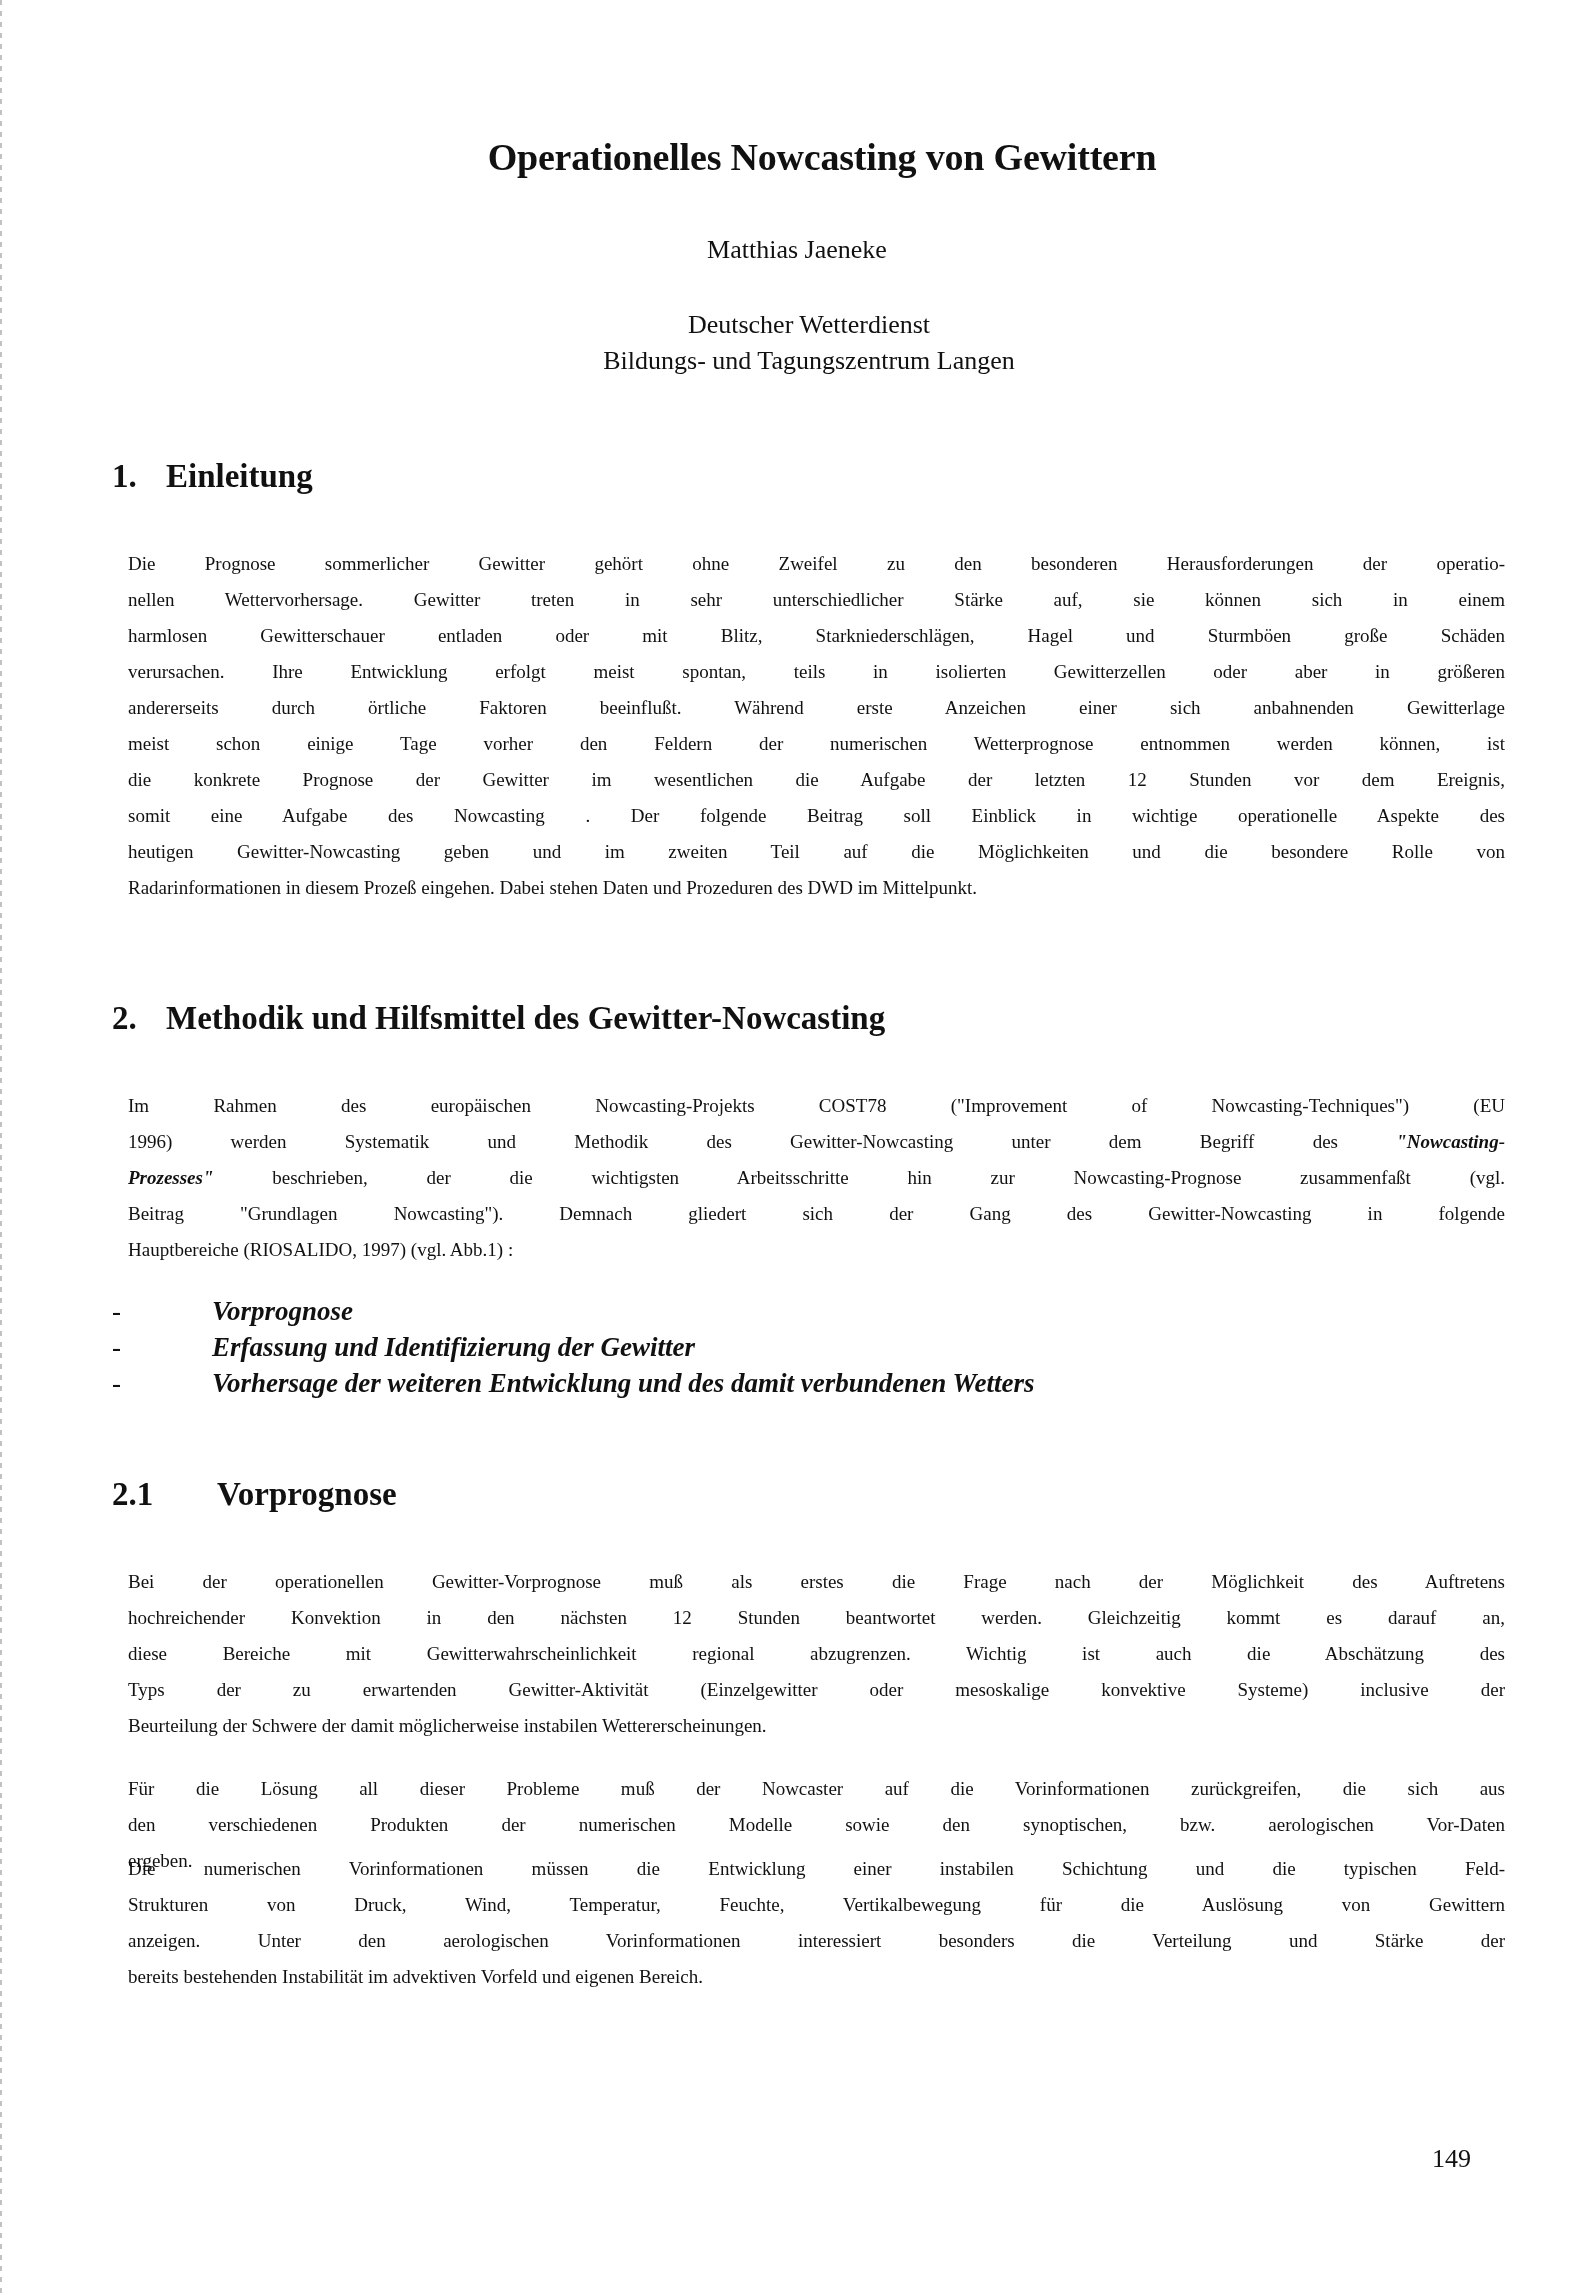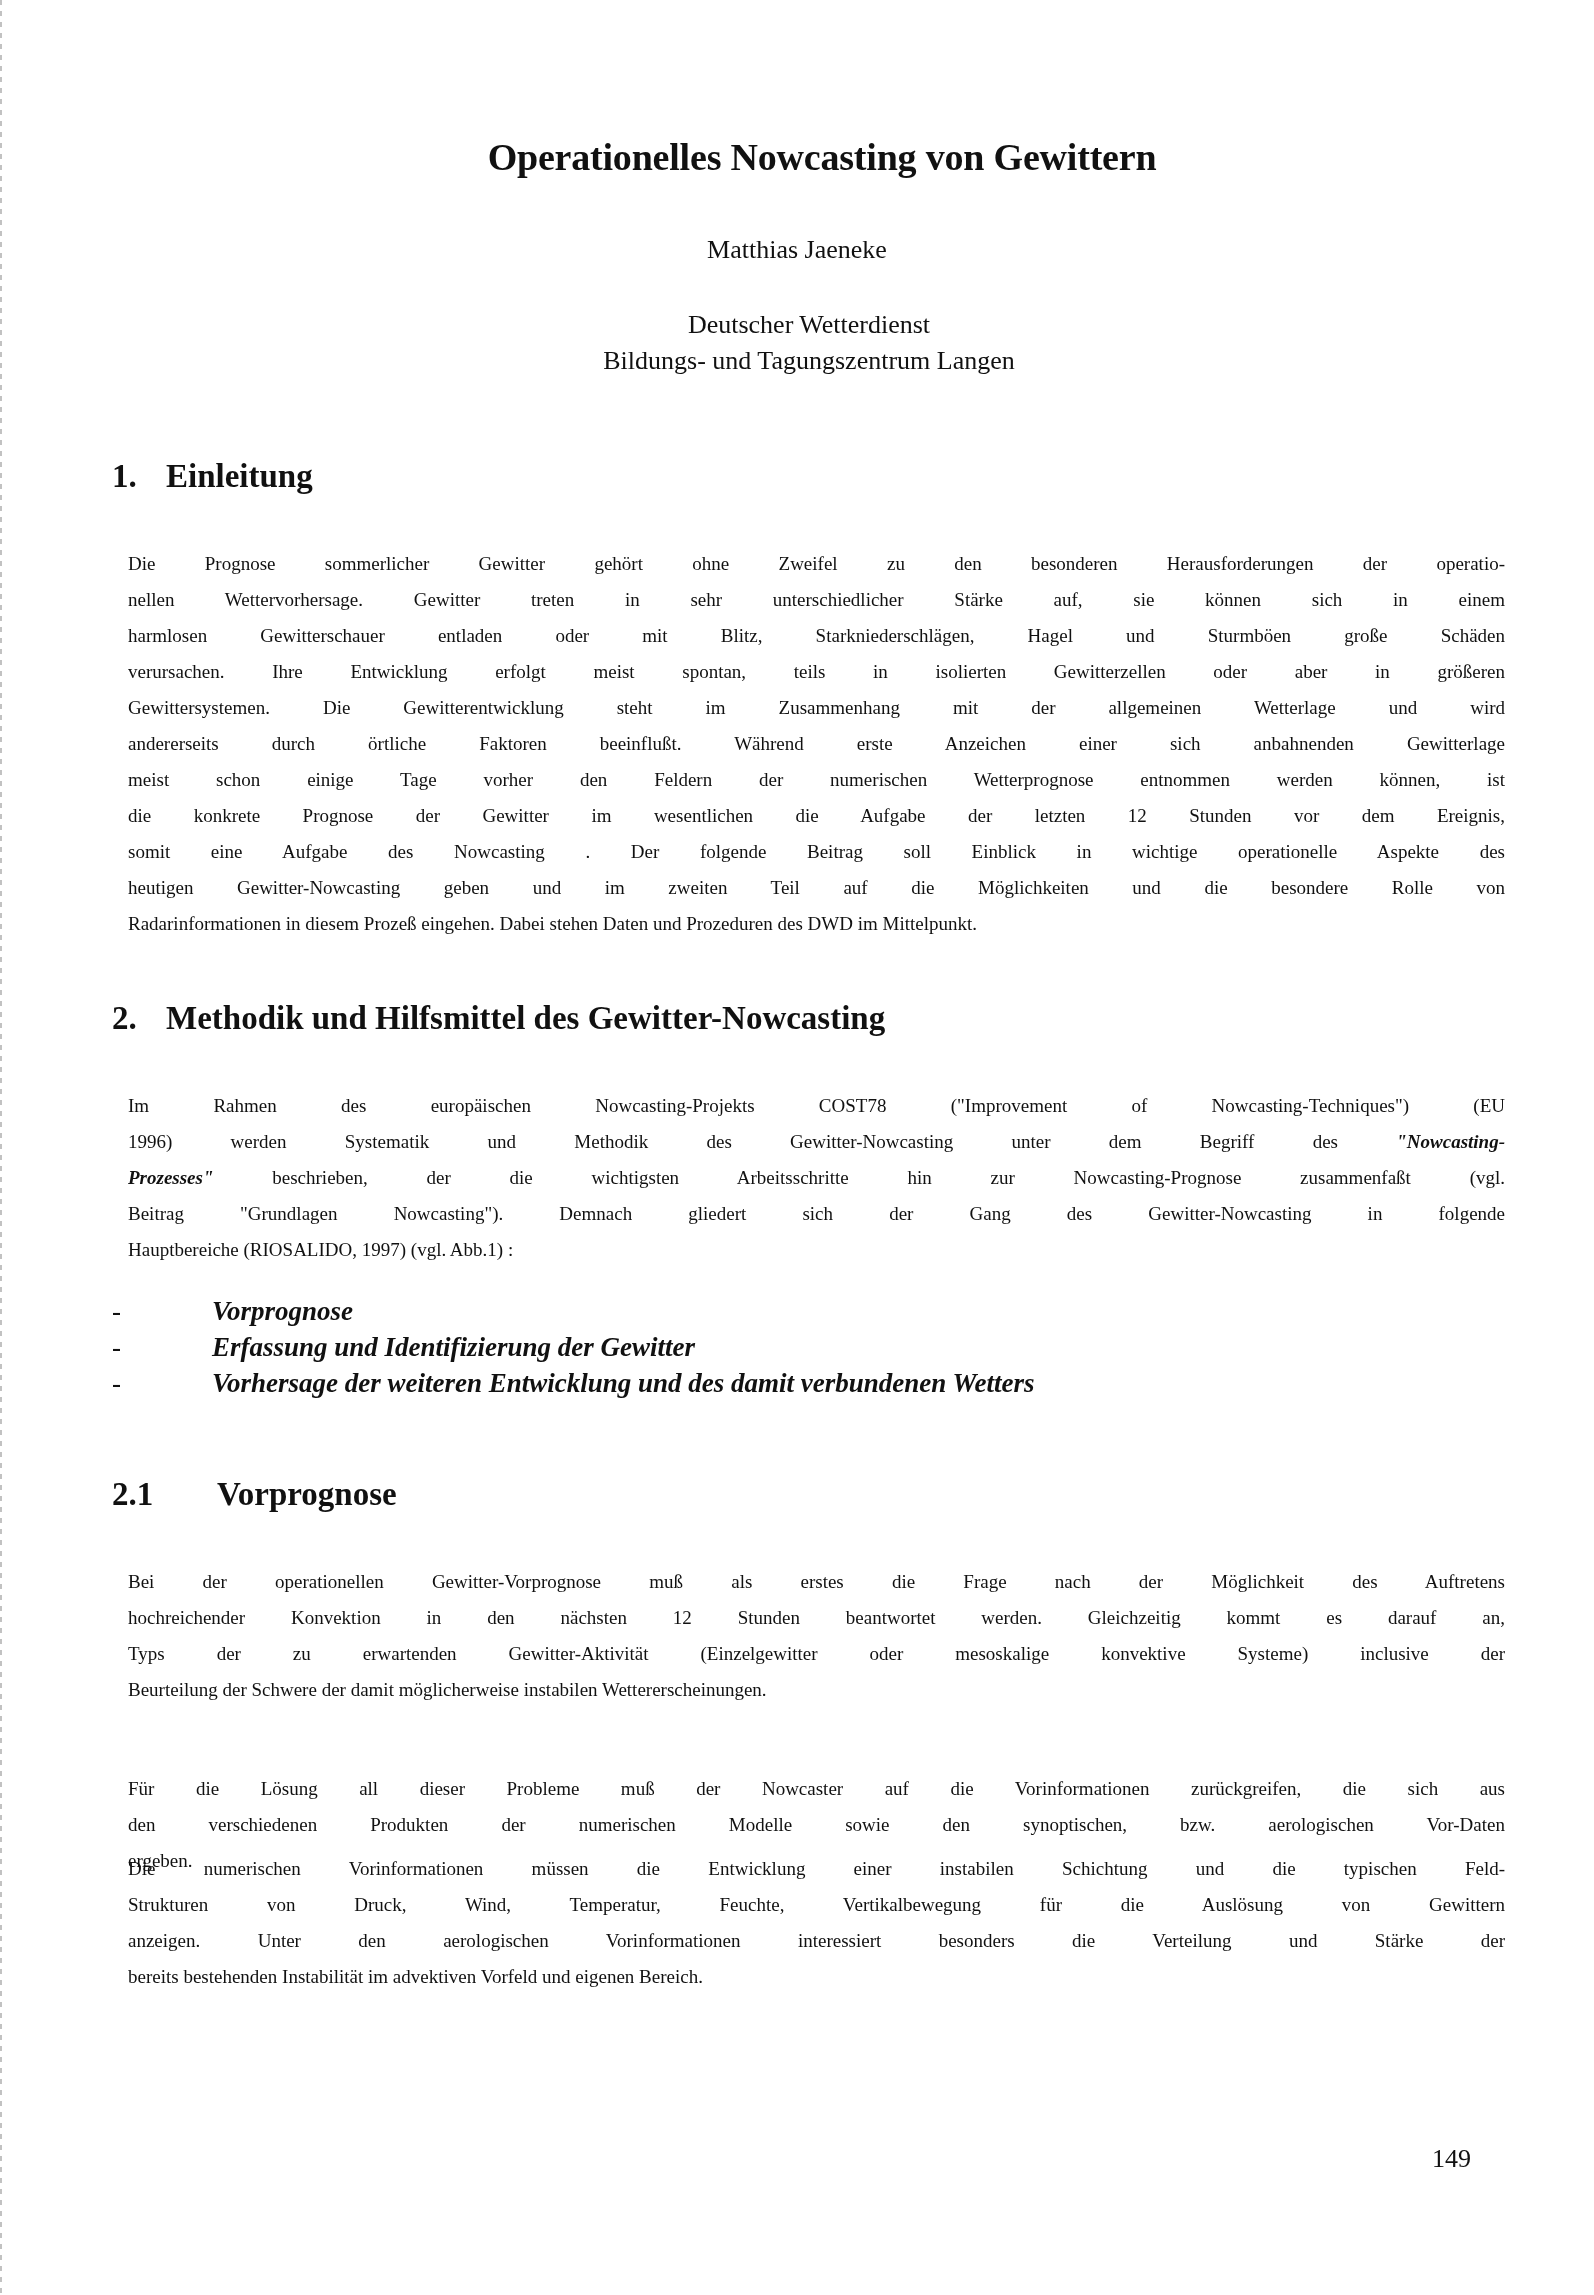--- a/index.html
+++ b/index.html
@@ -38,21 +38,20 @@
 </div>
 
 <div class="h1" style="top:458px">
   <span class="num">1.</span><span>Einleitung</span>
 </div>
 <div class="para" style="top:530px">
   <span class="line">Die Prognose sommerlicher Gewitter gehört ohne Zweifel zu den besonderen Herausforderungen der operatio-</span>
   <span class="line">nellen Wettervorhersage. Gewitter treten in sehr unterschiedlicher Stärke auf, sie können sich in einem</span>
   <span class="line">harmlosen Gewitterschauer entladen oder mit Blitz, Starkniederschlägen, Hagel und Sturmböen große Schäden</span>
   <span class="line">verursachen. Ihre Entwicklung erfolgt meist spontan, teils in isolierten Gewitterzellen oder aber in größeren</span>
-  <span class="line">Gewittersystemen. Die Gewitterentwicklung steht im Zusammenhang mit der allgemeinen Wetterlage und wird</span>
   <span class="line">andererseits durch örtliche Faktoren beeinflußt. Während erste Anzeichen einer sich anbahnenden Gewitterlage</span>
   <span class="line">meist schon einige Tage vorher den Feldern der numerischen Wetterprognose entnommen werden können, ist</span>
   <span class="line">die konkrete Prognose der Gewitter im wesentlichen die Aufgabe der letzten 12 Stunden vor dem Ereignis,</span>
   <span class="line">somit eine Aufgabe des Nowcasting . Der folgende Beitrag soll Einblick in wichtige operationelle Aspekte des</span>
   <span class="line">heutigen Gewitter-Nowcasting geben und im zweiten Teil auf die Möglichkeiten und die besondere Rolle von</span>
   <span class="line last">Radarinformationen in diesem Prozeß eingehen. Dabei stehen Daten und Prozeduren des DWD im Mittelpunkt.</span>
 </div>
 
 <div class="h1" style="top:1000px">
   <span class="num">2.</span><span>Methodik und Hilfsmittel des Gewitter-Nowcasting</span>
@@ -79,20 +78,21 @@
     <span class="txt">Vorhersage der weiteren Entwicklung und des damit verbundenen Wetters</span>
   </div>
 </div>
 
 <div class="h1" style="top:1476px">
   <span class="num wide">2.1</span><span>Vorprognose</span>
 </div>
 <div class="para" style="top:1548px">
   <span class="line">Bei der operationellen Gewitter-Vorprognose muß als erstes die Frage nach der Möglichkeit des Auftretens</span>
   <span class="line">hochreichender Konvektion in den nächsten 12 Stunden beantwortet werden. Gleichzeitig kommt es darauf an,</span>
+  <span class="line">diese Bereiche mit Gewitterwahrscheinlichkeit regional abzugrenzen. Wichtig ist auch die Abschätzung des</span>
   <span class="line">Typs der zu erwartenden Gewitter-Aktivität (Einzelgewitter oder mesoskalige konvektive Systeme) inclusive der</span>
   <span class="line last">Beurteilung der Schwere der damit möglicherweise instabilen Wettererscheinungen.</span>
 </div>
 <div class="para" style="top:1755px">
   <span class="line">Für die Lösung all dieser Probleme muß der Nowcaster auf die Vorinformationen zurückgreifen, die sich aus</span>
   <span class="line">den verschiedenen Produkten der numerischen Modelle sowie den synoptischen, bzw. aerologischen Vor-Daten</span>
   <span class="line last">ergeben.</span>
 </div>
 <div class="para" style="top:1835px">
   <span class="line">Die numerischen Vorinformationen müssen die Entwicklung einer instabilen Schichtung und die typischen Feld-</span>

